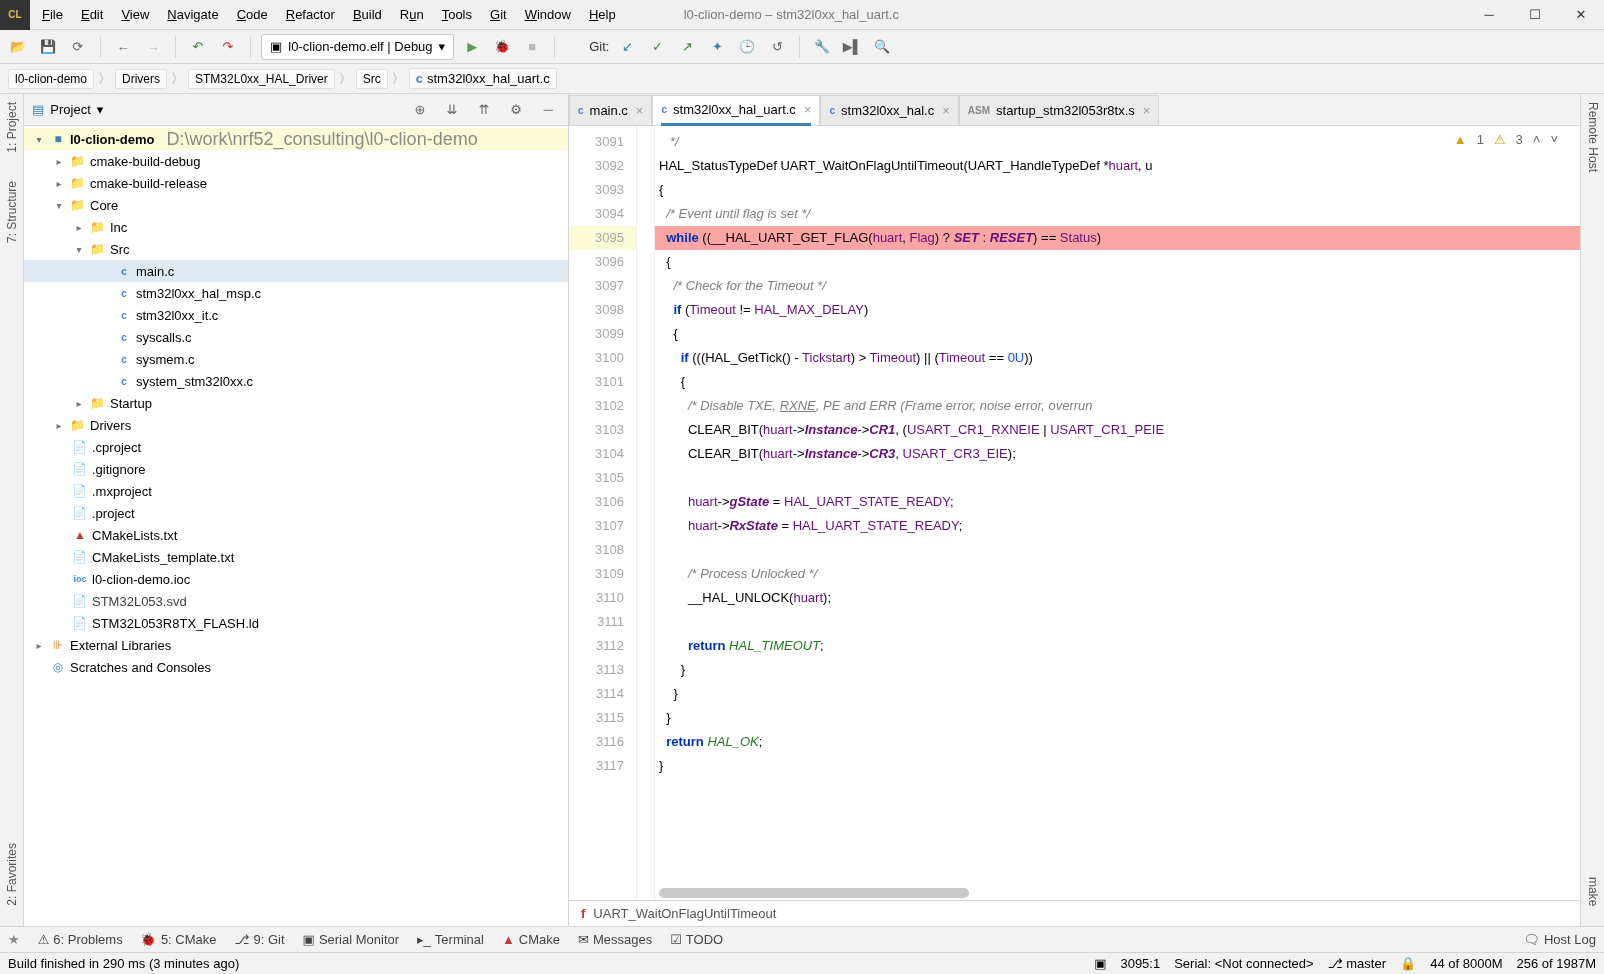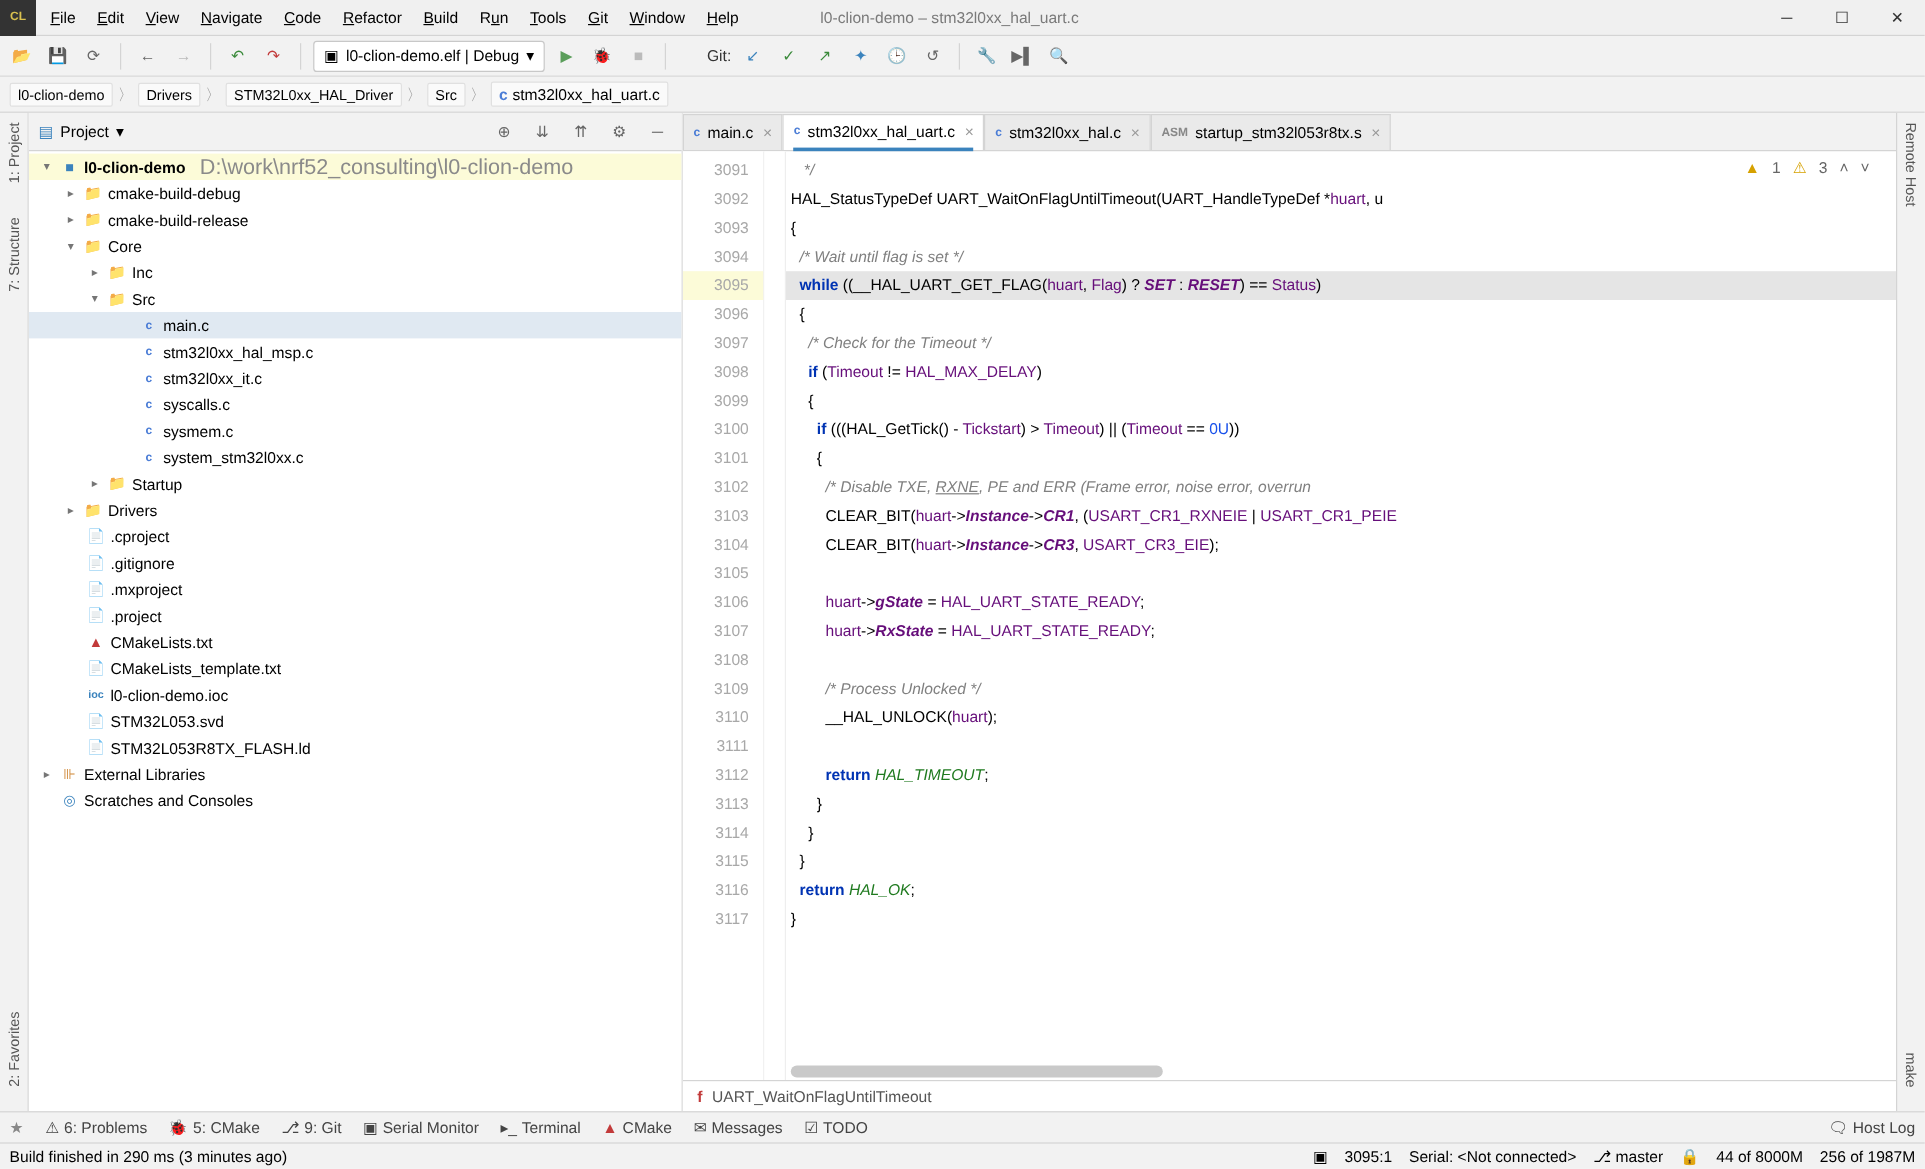--- a/index.html
+++ b/index.html
@@ -55,21 +55,21 @@
 .tab{height:30px;padding:0 8px;display:flex;align-items:center;gap:6px;border:1px solid #d4d4d4;border-bottom:none;background:#eaeaea;font-size:13px}
 .tab.active{background:#fff}
 .tab .close{color:#999;margin-left:2px}
 .tab-underline{height:3px;background:#3b83bd;position:relative;top:1px}
 .editor{flex:1;display:flex;font-family:"JetBrains Mono","Consolas",monospace;font-size:14px;overflow:hidden;position:relative}
 .gutter{width:68px;background:#fff;color:#a8a8a8;text-align:right;padding-top:4px;border-right:1px solid #eee}
 .gutter div{height:24px;line-height:24px;padding-right:12px}
 .fold-gutter{width:18px;background:#fff;border-right:1px solid #eee}
 .code{flex:1;padding-top:4px;overflow:hidden;position:relative}
 .code-line{height:24px;line-height:24px;white-space:pre;padding-left:4px}
-.code-line.hl{background:#e5e5e5}
+.code-line.hl{background:#fca5a5}
 .cm{color:#808080;font-style:italic}
 .kw{color:#0033b3;font-weight:bold}
 .fn{color:#000}
 .ty{color:#000}
 .id{color:#660e7a;}
 .id2{color:#660e7a;font-style:italic;font-weight:bold}
 .mac{color:#1f7a1f;font-style:italic}
 .num{color:#1750eb}
 .inspections{position:absolute;right:22px;top:6px;display:flex;gap:10px;font-size:12px;color:#666;align-items:center}
 .insp-yellow{color:#d6a100}
@@ -270,21 +270,21 @@
       <div class="tree-row indent-2">
           <span class="tree-icon">📄</span>
           <span class="tree-label">CMakeLists_template.txt</span>
         </div>
       <div class="tree-row indent-2">
           <span class="tree-icon" style="color:#3b83bd;font-size:9px;font-weight:bold">ioc</span>
           <span class="tree-label">l0-clion-demo.ioc</span>
         </div>
       <div class="tree-row indent-2">
           <span class="tree-icon">📄</span>
-          <span class="tree-label" style="color:#000000">STM32L053.svd</span>
+          <span class="tree-label" style="color:#404040">STM32L053.svd</span>
         </div>
       <div class="tree-row indent-2">
           <span class="tree-icon">📄</span>
           <span class="tree-label">STM32L053R8TX_FLASH.ld</span>
         </div>
       <div class="tree-row">
           <span class="tree-arrow">▸</span>
           <span class="tree-icon" style="color:#d08a3a">⊪</span>
           <span class="tree-label">External Libraries</span>
         </div>
@@ -360,21 +360,21 @@
           <div>3114</div>
           <div>3115</div>
           <div>3116</div>
           <div>3117</div>
         </div>
       <div class="fold-gutter"></div>
       <div class="code">
 <div class="code-line">   <span class="cm">*/</span></div>
 <div class="code-line"><span class="ty">HAL_StatusTypeDef</span> <span class="fn">UART_WaitOnFlagUntilTimeout</span>(<span class="ty">UART_HandleTypeDef</span> *<span class="id">huart</span>, u</div>
 <div class="code-line">{</div>
-<div class="code-line">  <span class="cm">/* Wait until flag is set */</span></div>
+<div class="code-line">  <span class="cm">/* Event until flag is set */</span></div>
 <div class="code-line hl">  <span class="kw">while</span> ((<span class="fn">__HAL_UART_GET_FLAG</span>(<span class="id">huart</span>, <span class="id">Flag</span>) ? <span class="id2">SET</span> : <span class="id2">RESET</span>) == <span class="id">Status</span>)</div>
 <div class="code-line">  {</div>
 <div class="code-line">    <span class="cm">/* Check for the Timeout */</span></div>
 <div class="code-line">    <span class="kw">if</span> (<span class="id">Timeout</span> != <span class="id">HAL_MAX_DELAY</span>)</div>
 <div class="code-line">    {</div>
 <div class="code-line">      <span class="kw">if</span> (((<span class="fn">HAL_GetTick</span>() - <span class="id">Tickstart</span>) &gt; <span class="id">Timeout</span>) || (<span class="id">Timeout</span> == <span class="num">0U</span>))</div>
 <div class="code-line">      {</div>
 <div class="code-line">        <span class="cm">/* Disable TXE, <u>RXNE</u>, PE and ERR (Frame error, noise error, overrun</span></div>
 <div class="code-line">        <span class="fn">CLEAR_BIT</span>(<span class="id">huart</span>-&gt;<span class="id2">Instance</span>-&gt;<span class="id2">CR1</span>, (<span class="id">USART_CR1_RXNEIE</span> | <span class="id">USART_CR1_PEIE</span></div>
 <div class="code-line">        <span class="fn">CLEAR_BIT</span>(<span class="id">huart</span>-&gt;<span class="id2">Instance</span>-&gt;<span class="id2">CR3</span>, <span class="id">USART_CR3_EIE</span>);</div>

